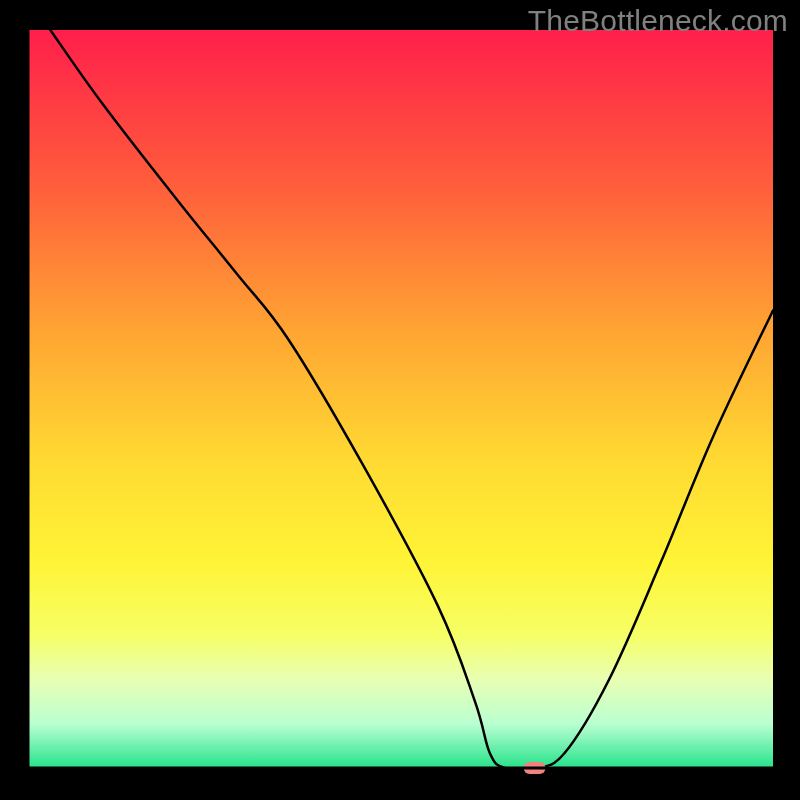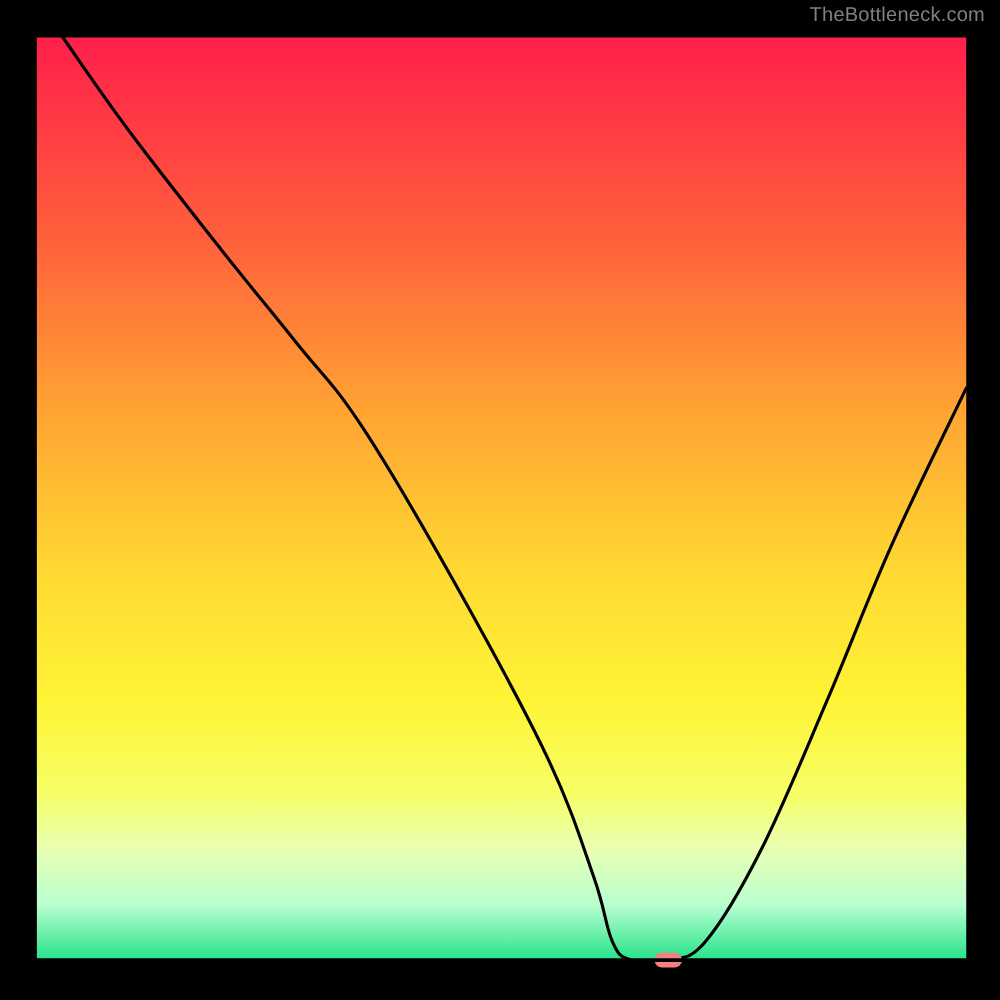--- a/index.html
+++ b/index.html
@@ -14,21 +14,21 @@
     position: relative;
     width: 800px;
     height: 800px;
   }
   .watermark {
     position: absolute;
     top: 4px;
     right: 12px;
     color: #808080;
     font-family: Arial, Helvetica, sans-serif;
-    font-size: 16px;
+    font-size: 30px;
     font-weight: 500;
     letter-spacing: 0.2px;
     z-index: 10;
     text-align: right;
   }
   svg {
     display: block;
   }
 </style>
 </head>

